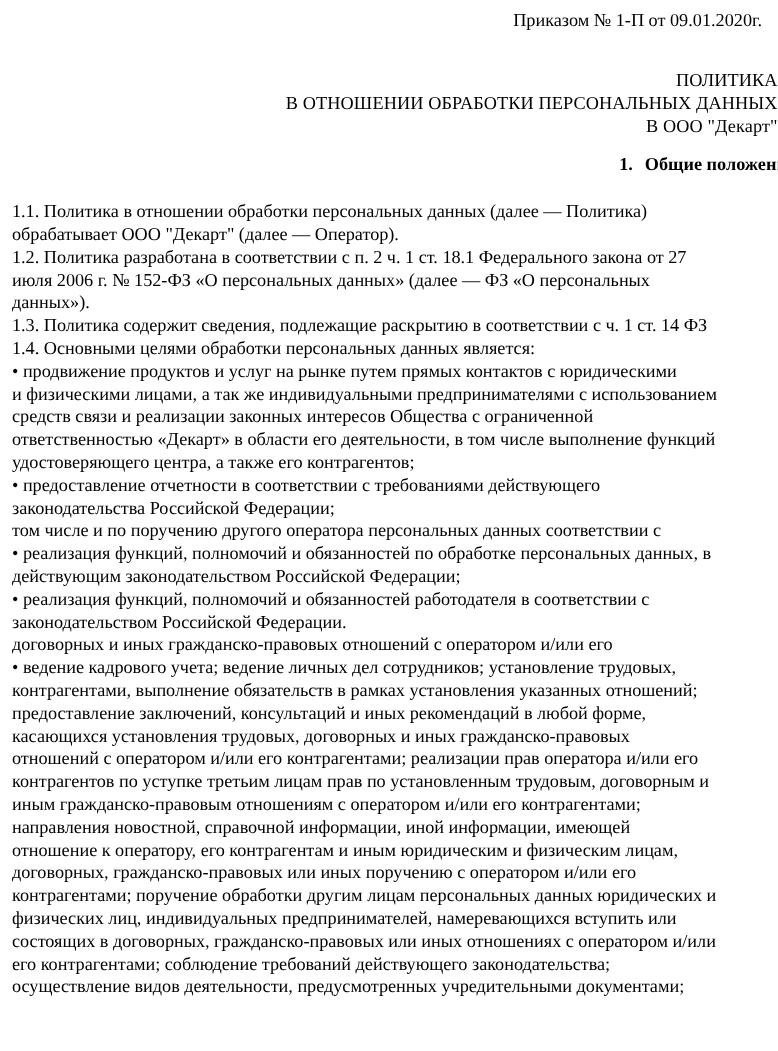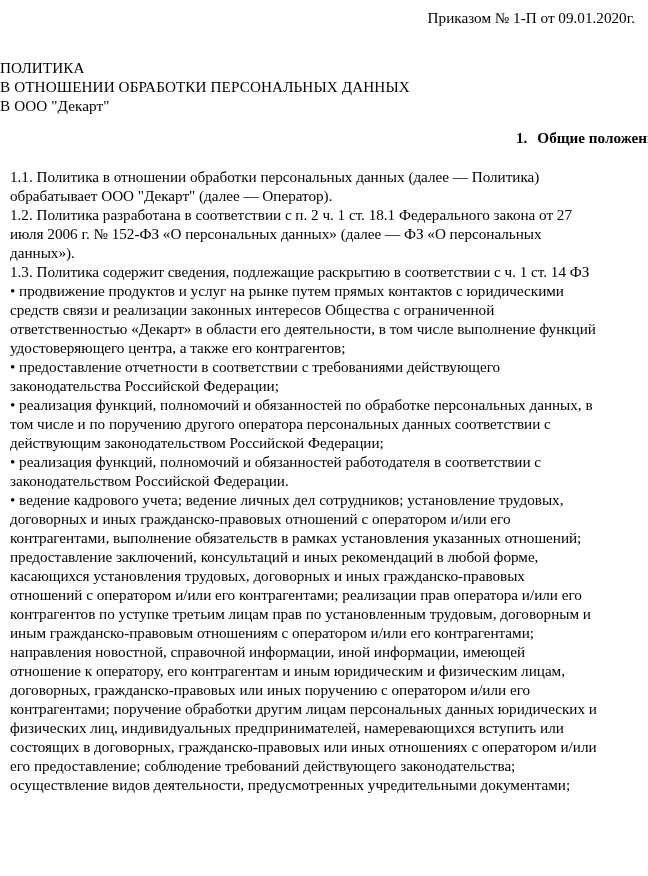--- a/index.html
+++ b/index.html
@@ -34,21 +34,21 @@
     white-space: nowrap;
     text-align: right;
   }
 
   
   .title-block {
     position: absolute;
     top: 58px;
     left: 0;
     width: 648px;
-    text-align: left;
+    text-align: right;
   }
   .title-line {
     font-size: 15.2px;
     line-height: 19px;
     white-space: nowrap;
     letter-spacing: 0.1px;
   }
 
   
   .section-heading {
@@ -99,42 +99,44 @@
     <span class="num">1.</span><span>Общие положения</span>
   </div>
 
   <div class="body-block" id="body-block">
       <div class="doc-line">1.1. Политика в отношении обработки персональных данных (далее — Политика)</div>
       <div class="doc-line">обрабатывает ООО "Декарт" (далее — Оператор).</div>
       <div class="doc-line">1.2. Политика разработана в соответствии с п. 2 ч. 1 ст. 18.1 Федерального закона от 27</div>
       <div class="doc-line">июля 2006 г. № 152-ФЗ «О персональных данных» (далее — ФЗ «О персональных</div>
       <div class="doc-line">данных»).</div>
       <div class="doc-line">1.3. Политика содержит сведения, подлежащие раскрытию в соответствии с ч. 1 ст. 14 ФЗ</div>
+      <div class="doc-line">1.4. Основными целями обработки персональных данных является:</div>
       <div class="doc-line">• продвижение продуктов и услуг на рынке путем прямых контактов с юридическими</div>
+      <div class="doc-line">и физическими лицами, а так же индивидуальными предпринимателями с использованием</div>
       <div class="doc-line">средств связи и реализации законных интересов Общества с ограниченной</div>
       <div class="doc-line">ответственностью «Декарт» в области его деятельности, в том числе выполнение функций</div>
       <div class="doc-line">удостоверяющего центра, а также его контрагентов;</div>
       <div class="doc-line">• предоставление отчетности в соответствии с требованиями действующего</div>
       <div class="doc-line">законодательства Российской Федерации;</div>
+      <div class="doc-line">том числе и по поручению другого оператора персональных данных соответствии с</div>
       <div class="doc-line">• реализация функций, полномочий и обязанностей по обработке персональных данных, в</div>
-      <div class="doc-line">том числе и по поручению другого оператора персональных данных соответствии с</div>
       <div class="doc-line">действующим законодательством Российской Федерации;</div>
       <div class="doc-line">• реализация функций, полномочий и обязанностей работодателя в соответствии с</div>
       <div class="doc-line">законодательством Российской Федерации.</div>
+      <div class="doc-line">договорных и иных гражданско-правовых отношений с оператором и/или его</div>
       <div class="doc-line">• ведение кадрового учета; ведение личных дел сотрудников; установление трудовых,</div>
-      <div class="doc-line">договорных и иных гражданско-правовых отношений с оператором и/или его</div>
       <div class="doc-line">контрагентами, выполнение обязательств в рамках установления указанных отношений;</div>
       <div class="doc-line">предоставление заключений, консультаций и иных рекомендаций в любой форме,</div>
       <div class="doc-line">касающихся установления трудовых, договорных и иных гражданско-правовых</div>
       <div class="doc-line">отношений с оператором и/или его контрагентами; реализации прав оператора и/или его</div>
       <div class="doc-line">контрагентов по уступке третьим лицам прав по установленным трудовым, договорным и</div>
       <div class="doc-line">иным гражданско-правовым отношениям с оператором и/или его контрагентами;</div>
       <div class="doc-line">направления новостной, справочной информации, иной информации, имеющей</div>
       <div class="doc-line">отношение к оператору, его контрагентам и иным юридическим и физическим лицам,</div>
       <div class="doc-line">договорных, гражданско-правовых или иных поручению с оператором и/или его</div>
       <div class="doc-line">контрагентами; поручение обработки другим лицам персональных данных юридических и</div>
       <div class="doc-line">физических лиц, индивидуальных предпринимателей, намеревающихся вступить или</div>
       <div class="doc-line">состоящих в договорных, гражданско-правовых или иных отношениях с оператором и/или</div>
-      <div class="doc-line">его предоставление; соблюдение требований действующего законодательства;</div>
+      <div class="doc-line">его контрагентами; соблюдение требований действующего законодательства;</div>
       <div class="doc-line">осуществление видов деятельности, предусмотренных учредительными документами;</div>
     </div>
 
 </div>
 
 </body></html>

